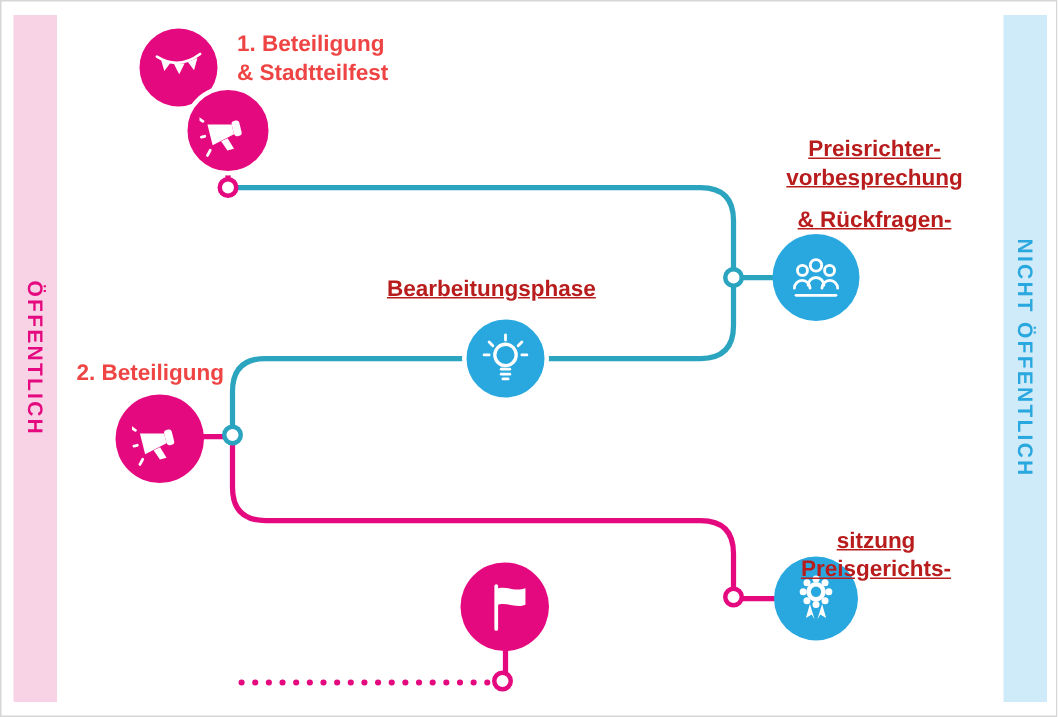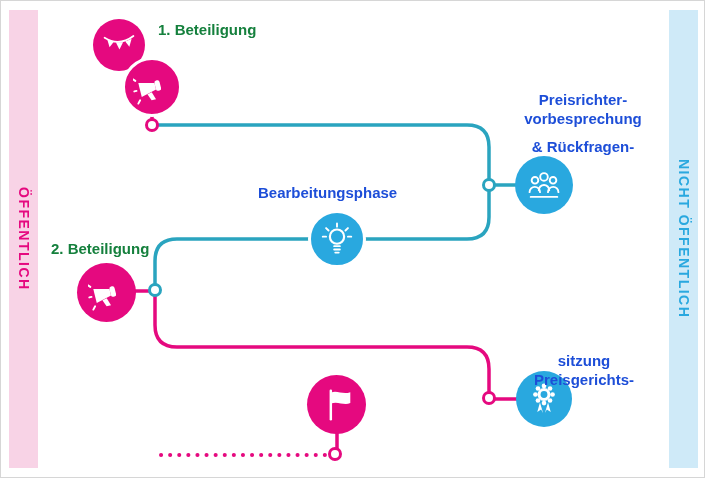--- a/index.html
+++ b/index.html
@@ -37,22 +37,22 @@
 
   .c-bunting { left: 92px;  top: 18px;  width: 52px; height: 52px; z-index: 1; }
   .c-mega1   { left: 121px; top: 56px;  width: 60px; height: 60px; z-index: 2; }
   .c-jury    { left: 514px; top: 155px; width: 58px; height: 58px; }
   .c-bulb    { left: 307px; top: 209px; width: 58px; height: 58px; z-index: 2; }
   .c-mega2   { left: 76px;  top: 262px; width: 59px; height: 59px; }
   .c-award   { left: 515px; top: 370px; width: 56px; height: 56px; }
   .c-flag    { left: 306px; top: 374px; width: 59px; height: 59px; z-index: 2; }
 
   .label { position: absolute; font-weight: bold; font-size: 15px; line-height: 1.25; }
-  .label.pink { color: #15803d; }
-  .label.blue { color: #1d4ed8; }
+  .label.pink { color: #ef4444; }
+  .label.blue { color: #b91c1c; text-decoration: underline; }
   .l-step1 { left: 157px; top: 20px;  width: 150px; text-align: left;   }
   .l-jury  { left: 498px; top: 90px;  width: 168px; text-align: center; }
   .l-jury .para2 { margin-top: 9px; }
   .l-bulb  { left: 257px; top: 183px; width: 160px; text-align: left; }
   .l-step2 { left: 50px;  top: 239px; width: 130px; text-align: left;   }
   .l-award { left: 512px; top: 351px; width: 142px; text-align: center; }
   .l-flag  { left: 175px; top: 396px; width: 128px; text-align: right;  }
 </style>
 </head>
 <body>
@@ -181,20 +181,21 @@
 
   <div class="circle pink c-flag">
     <svg width="38" height="38" viewBox="0 0 40 40">
       <path d="M13.5 5 V35" stroke="#fff" stroke-width="2.6" stroke-linecap="round" fill="none"></path>
       <path d="M13.5 7 C 20 4, 26 9.5, 34 6.5 L34 18 C 27 21, 21 15.5, 13.5 18.5 Z" fill="#fff"></path>
     </svg>
   </div>
 
   <div class="label pink l-step1">
     <div>1. Beteiligung</div>
+    <div>&amp; Stadtteilfest</div>
   </div>
 
   <div class="label blue l-jury">
     <div>Preisrichter-</div>
     <div>vorbesprechung</div>
     <div class="para2">&amp; Rückfragen-</div>
   </div>
 
   <div class="label blue l-bulb">
     <div>Bearbeitungsphase</div>

